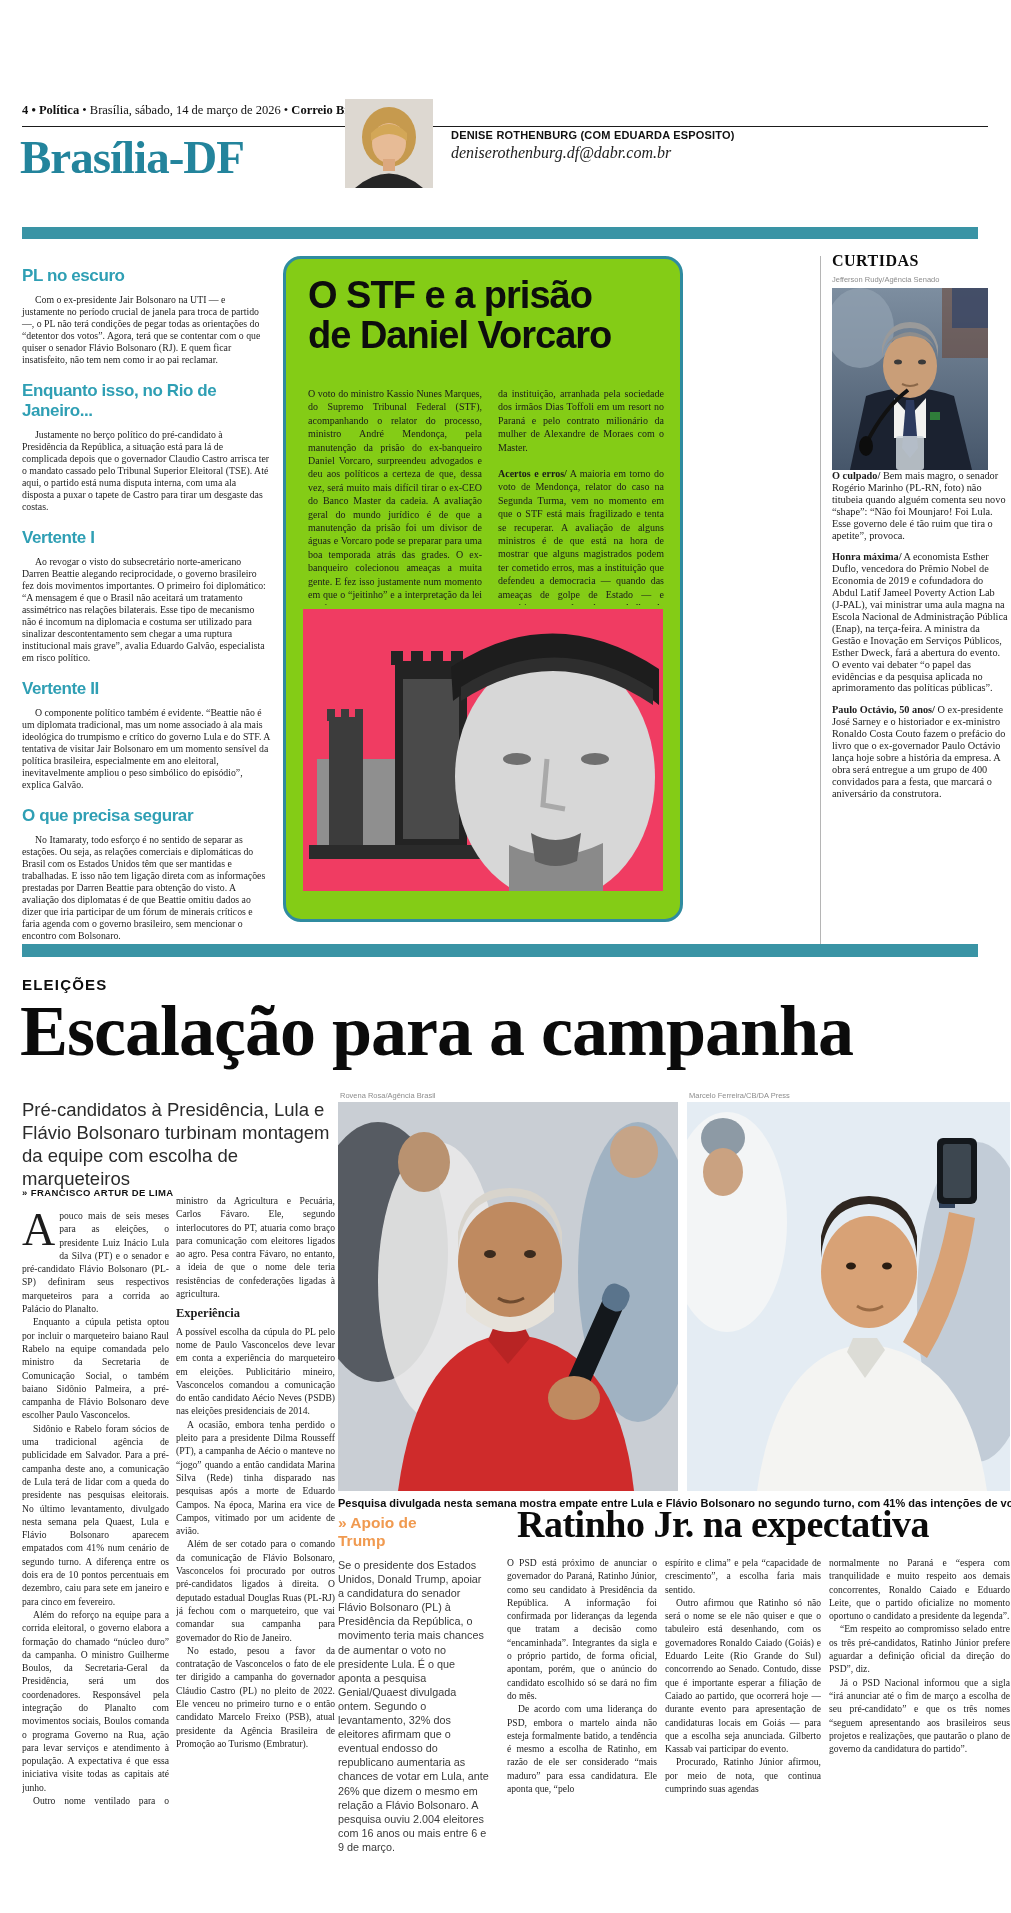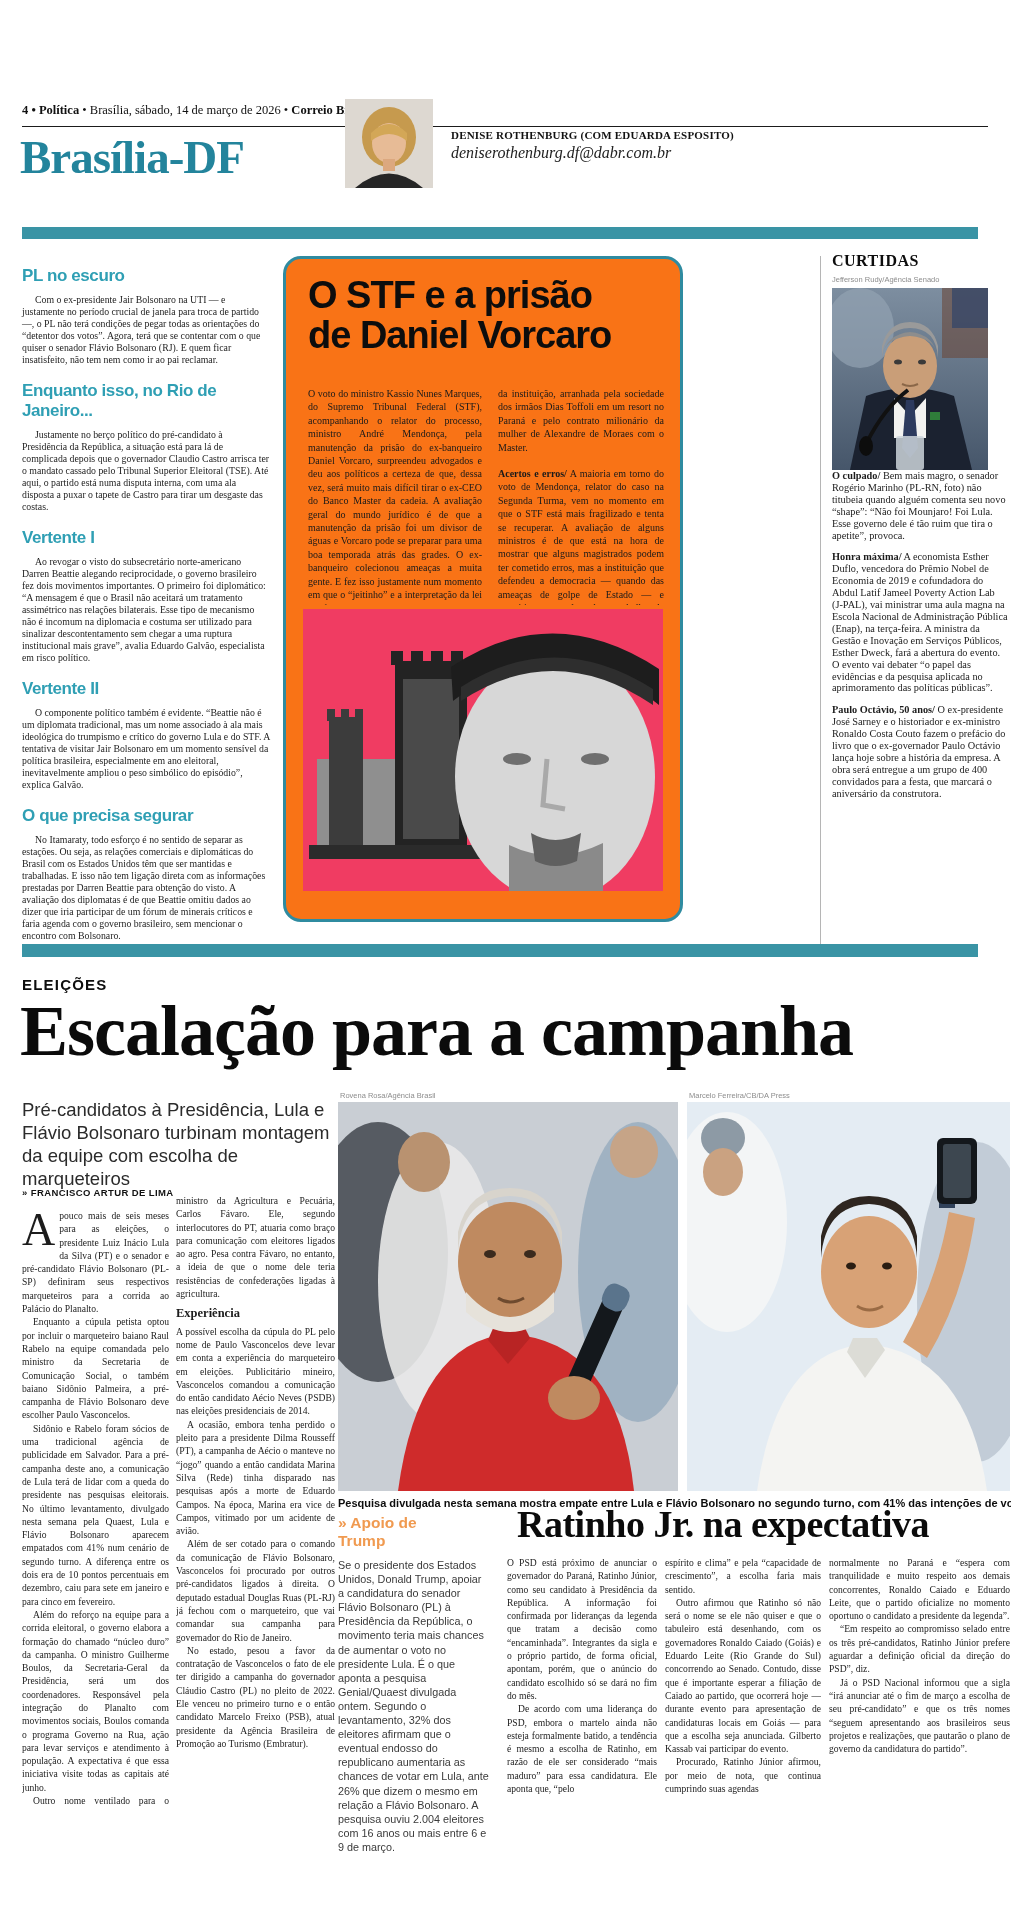--- a/index.html
+++ b/index.html
@@ -1,39 +1,39 @@
 <!DOCTYPE html>
 <html lang="pt-br"><head>
 <meta charset="utf-8">
 <style>
   html,body{margin:0;padding:0;background:#c9c9c9;}
   .page{position:relative;width:1011px;height:1913px;margin:0 auto;background:#ffffff;
         overflow:hidden;font-family:"Liberation Serif",serif;color:#1a1a1a;}
   .abs{position:absolute;}
-  .sans{font-family:Liberation Serif, serif;}
+  .sans{font-family:Liberation Sans, sans-serif;}
   p{margin:0;}
 
   
   .edition{font-size:12.5px;white-space:nowrap;color:#111;}
   .edition b{font-weight:bold;}
   .hrule{background:#1b1b1b;height:1px;}
   .masthead{font-size:47px;font-weight:bold;color:#23849c;letter-spacing:-1px;}
   .colname{font-size:11px;font-weight:bold;color:#111;letter-spacing:.2px;}
   .colmail{font-size:16px;font-style:italic;color:#222;}
   .tealbar{background:#3a94a5;}
 
   
   .notes{width:248px;}
   .note-h{font-family:"Liberation Sans",sans-serif;font-weight:bold;color:#2f9fb4;
           font-size:17px;letter-spacing:-.4px;margin:15px 0 8px;line-height:20px;}
   .note-h.first{margin-top:10px;}
   .note-p{font-size:9.8px;line-height:12px;text-indent:13px;color:#1c1c1c;}
 
   
-  .stfbox{width:394px;height:660px;border:3px solid #2f8ba0;border-radius:18px;background:#f97316;}
+  .stfbox{width:394px;height:660px;border:3px solid #2f8ba0;border-radius:18px;background:#84cc16;}
   .stftitle{font-family:"Liberation Sans",sans-serif;font-weight:bold;font-size:38px;
             line-height:40px;letter-spacing:-1px;color:#0d0d0d;}
   .stfcol{font-size:10px;line-height:13.4px;text-align:justify;overflow:hidden;}
   .stfcol p{text-indent:12px;}
   .stfcol p.ni{text-indent:0;}
   .leadin{font-weight:bold;}
 
   
   .vrule{width:1px;background:#b5b5b5;}
   .curt-title{font-weight:bold;font-size:16px;letter-spacing:.5px;color:#0d0d0d;}

